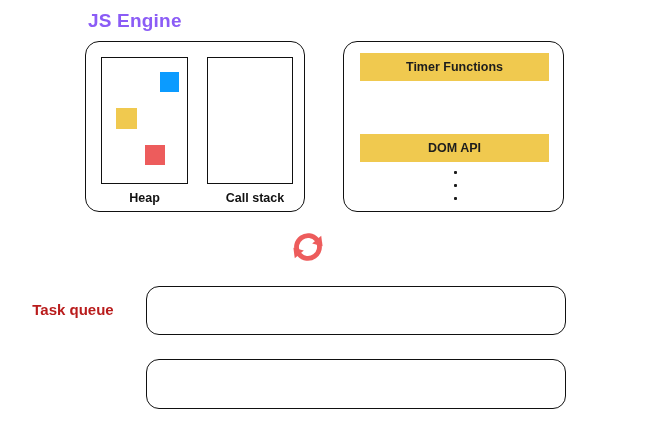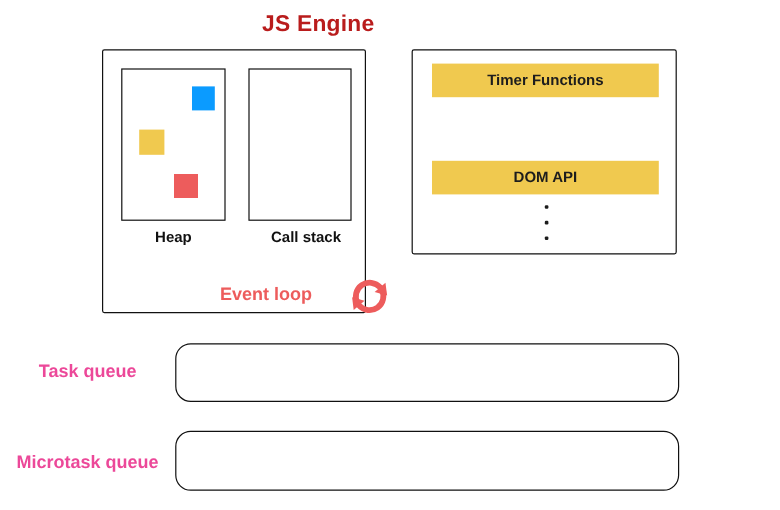--- a/index.html
+++ b/index.html
@@ -10,35 +10,35 @@
     background: #ffffff;
     font-family: "Liberation Sans", "DejaVu Sans", sans-serif;
     color: #111111;
     overflow: hidden;
   }
   .title {
     position: absolute;
     top: 10px;
     font-size: 19px;
     font-weight: 700;
-    text-align: right;
+    text-align: left;
     letter-spacing: 0.2px;
-    color: #b91c1c;
+    color: #8b5cf6;
   }
   .title-js  { left: 88px;  width: 224px; }
   .title-web { left: 343px; width: 221px; }
 
   .box {
     position: absolute;
     border: 1.6px solid #111111;
-    border-radius: 2px;
+    border-radius: 14px;
     background: #ffffff;
     box-sizing: border-box;
   }
-  .js-engine-box { left: 85px;  top: 41px; width: 220px; height: 220px; }
+  .js-engine-box { left: 85px;  top: 41px; width: 220px; height: 171px; }
   .web-apis-box  { left: 343px; top: 41px; width: 221px; height: 171px; }
 
   .inner-box {
     position: absolute;
     border: 1.5px solid #111111;
     background: #ffffff;
     box-sizing: border-box;
   }
   .heap-box      { left: 15px;  top: 15px; width: 87px; height: 127px; }
   .callstack-box { left: 121px; top: 15px; width: 86px; height: 127px; }
@@ -106,21 +106,21 @@
   }
   .event-loop-icon { position: absolute; left: 287px; top: 225px; width: 42px; height: 44px; }
 
   .queue-label {
     position: absolute;
     left: 0;
     width: 146px;
     text-align: center;
     font-size: 15px;
     font-weight: 700;
-    color: #ec4899;
+    color: #b91c1c;
     line-height: 16px;
   }
   .task-label  { top: 302px; }
   .micro-label { top: 378px; }
 
   .queue-box {
     position: absolute;
     left: 146px;
     width: 420px;
     border: 1.6px solid #111111;
@@ -152,34 +152,32 @@
   <div class="box web-apis-box">
     <div class="api-bar bar-1">Timer Functions</div>
     <div class="api-bar bar-3">DOM API</div>
     <div class="dots">
         <i></i>
         <i></i>
         <i></i>
       </div>
   </div>
 
-  <div class="event-loop-label">Event loop</div>
 
   <div class="event-loop-icon">
     <svg viewBox="0 0 40 40" width="42" height="44" aria-hidden="true">
       <g fill="none" stroke="#ED5C5C" stroke-width="4.6" stroke-linecap="round">
         <path d="M 10.5 25.5 A 11 11 0 0 1 28.4 12.9"></path>
         <path d="M 29.5 14.5 A 11 11 0 0 1 11.6 27.1"></path>
       </g>
       <g fill="#ED5C5C">
         <polygon points="32.6,9.2 33.9,19.3 24.0,16.6"></polygon>
         <polygon points="7.4,30.8 6.1,20.7 16.0,23.4"></polygon>
       </g>
     </svg>
   </div>
 
   <div class="queue-label task-label">Task queue</div>
   <div class="queue-box task-box"></div>
 
-  <div class="queue-label micro-label">Microtask queue</div>
   <div class="queue-box micro-box"></div>
 
 </div>
 
 </body></html>

